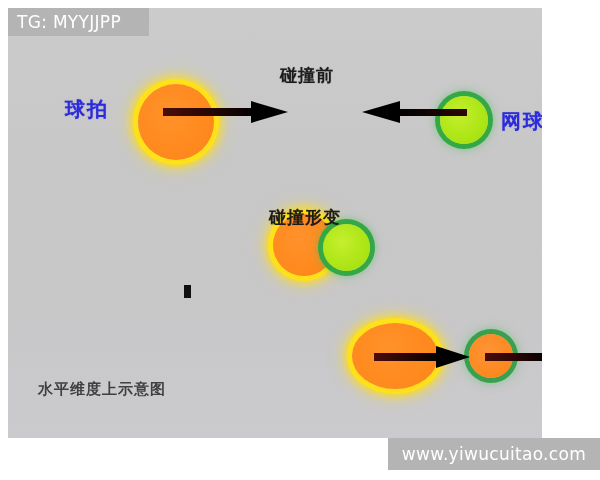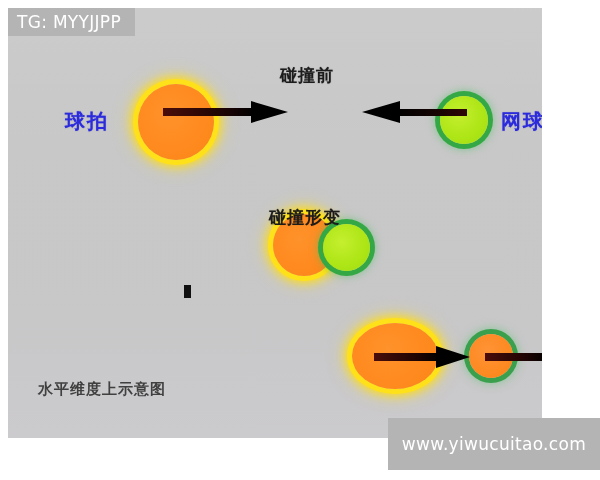--- a/index.html
+++ b/index.html
@@ -51,29 +51,29 @@
     color: #ffffff;
     display: flex;
     align-items: center;
     white-space: nowrap;
     letter-spacing: 0.3px;
   }
   #wm-top {
     left: 8px;
     top: 8px;
     height: 28px;
-    padding: 0 14px 0 9px;
+    padding: 0 28px 0 9px;
     font-size: 17px;
     z-index: 40;
   }
   #wm-bottom {
     right: 0px;
     bottom: 10px;
     height: 32px;
-    padding: 10px 14px;
+    padding: 0 14px;
     font-size: 17px;
     z-index: 40;
   }
 
   
   .heading {
     position: absolute;
     color: #1c1c1c;
     font-weight: bold;
     font-size: 17px;
@@ -90,21 +90,21 @@
   .side-label {
     position: absolute;
     color: #2b2bdd;
     font-weight: bold;
     font-size: 20px;
     letter-spacing: 2px;
     z-index: 20;
     white-space: nowrap;
     text-shadow: 0 0 1px rgba(40,40,210,0.5);
   }
-  #lbl-racket { left: 57px; top: 100px; }
+  #lbl-racket { left: 57px; top: 88px; }
   #lbl-ball   { left: 493px; top: 100px; }
 
   
   #caption {
     position: absolute;
     left: 30px;
     top: 372px;
     color: #404040;
     font-weight: bold;
     font-size: 15px;

